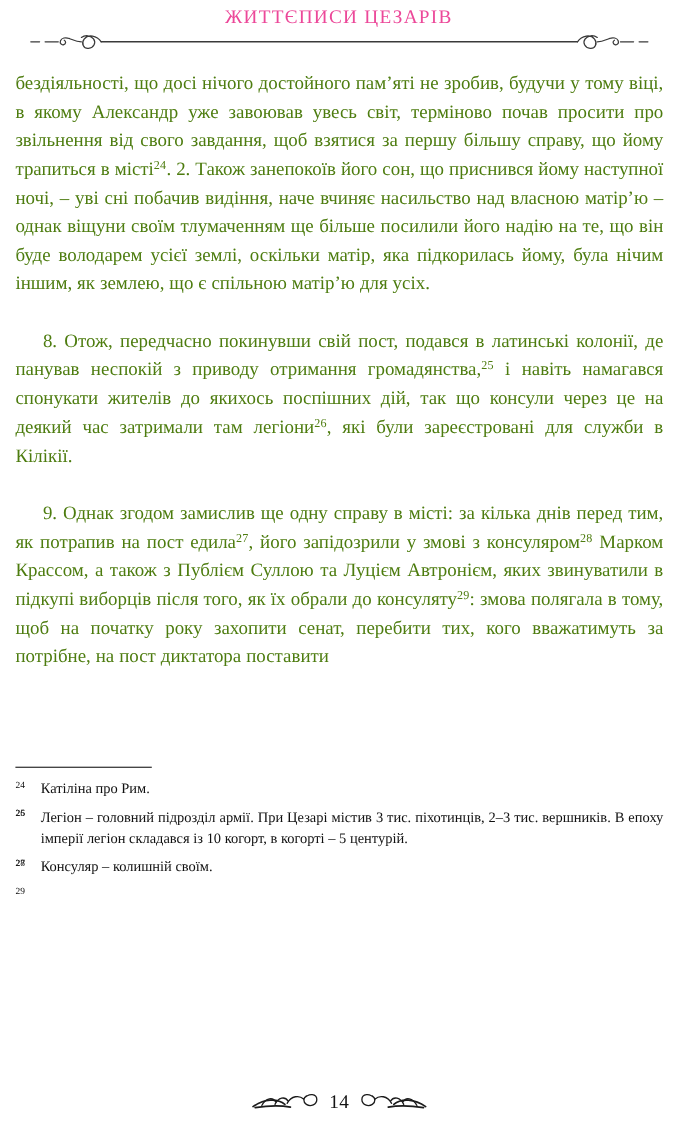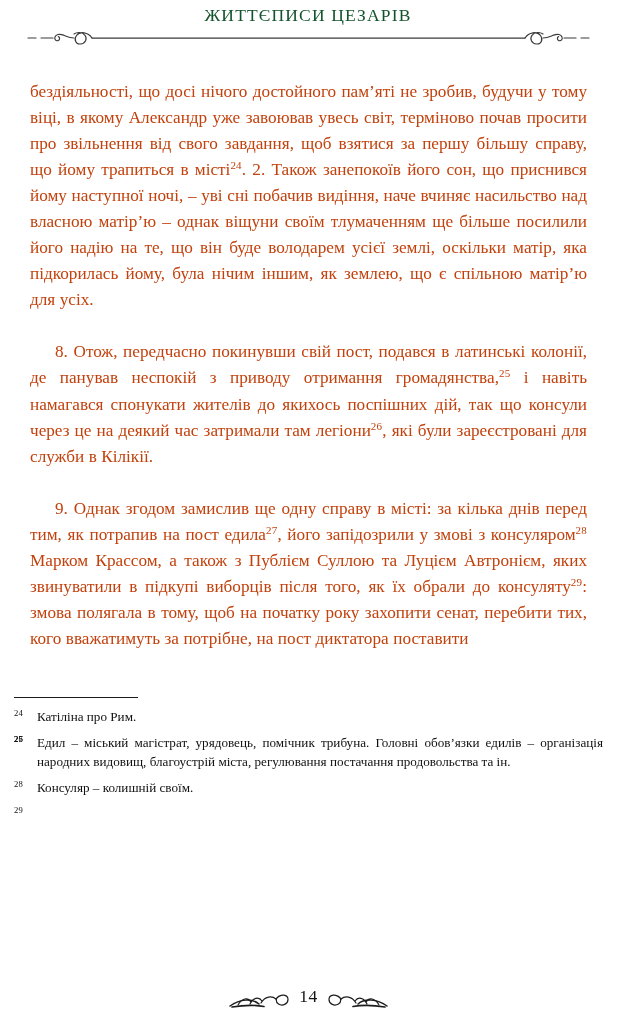--- a/index.html
+++ b/index.html
@@ -30,21 +30,21 @@
     position: absolute;
     top: 6px;
     left: 14px;
     right: 15px;
     text-align: center;
   }
   .running-head-title {
     font-family: "Liberation Serif", "DejaVu Serif", serif;
     font-size: 17.5px;
     letter-spacing: 1.15px;
-    color: #14532d;
+    color: #ec4899;
     line-height: 1.05;
     white-space: nowrap;
   }
 
   
   .head-rule {
     position: absolute;
     top: 26px;
     left: 14px;
     width: 589px;
@@ -53,27 +53,27 @@
   .head-rule svg { display: block; }
 
   
   .body-col {
     position: absolute;
     top: 63px;
     left: 14px;
     width: 589px;
   }
   p.para {
-    margin: 16px;
+    margin: 0;
     font-size: 17.2px;
     line-height: 26.05px;
     text-align: justify;
     text-justify: inter-word;
     hyphens: manual;
-    color: #c2410c;
+    color: #4d7c0f;
     word-spacing: 0.2px;
   }
   p.para.indent {
     text-indent: 25px;
   }
   p.para + p.para {
     margin-top: 26px;
   }
   sup.fnref {
     font-size: 0.64em;
@@ -116,21 +116,21 @@
     letter-spacing: 0.2px;
   }
 
   
   .folio {
     position: absolute;
     left: 0;
     right: 0;
     top: 988px;
     display: flex;
-    align-items: flex-start;
+    align-items: flex-end;
     justify-content: center;
     gap: 9px;
   }
   .folio-num {
     font-size: 17.5px;
     line-height: 1;
     color: #141414;
     letter-spacing: 0.5px;
   }
   .folio-orn svg { display: block; }
@@ -169,22 +169,22 @@
     <p class="para">бездіяльності, що досі нічого достойного пам’яті не зробив, будучи у тому віці, в якому Александр уже завоював увесь світ, терміново почав просити про звільнення від свого завдання, щоб взятися за першу більшу справу, що йому трапиться в місті<sup class="fnref">24</sup>. 2. Також занепокоїв його сон, що приснився йому наступної ночі, – уві сні побачив видіння, наче вчиняє насильство над власною матір’ю – однак віщуни своїм тлумаченням ще більше посилили його надію на те, що він буде володарем усієї землі, оскільки матір, яка підкорилась йому, була нічим іншим, як землею, що є спільною матір’ю для усіх.</p>
     <p class="para indent">8. Отож, передчасно покинувши свій пост, подався в латинські колонії, де панував неспокій з приводу отримання громадянства,<sup class="fnref">25</sup> і навіть намагався спонукати жителів до якихось поспішних дій, так що консули через це на деякий час затримали там легіони<sup class="fnref">26</sup>, які були зареєстровані для служби в Кілікії.</p>
     <p class="para indent">9. Однак згодом замислив ще одну справу в місті: за кілька днів перед тим, як потрапив на пост едила<sup class="fnref">27</sup>, його запідозрили у змові з консуляром<sup class="fnref">28</sup> Марком Крассом, а також з Публієм Суллою та Луцієм Автронієм, яких звинуватили в підкупі виборців після того, як їх обрали до консуляту<sup class="fnref">29</sup>: змова полягала в тому, щоб на початку року захопити сенат, перебити тих, кого вважатимуть за потрібне, на пост диктатора поставити</p>
   </div>
 
   <div class="footnotes">
     <div class="fn-sep"></div>
     <div id="footnote-list">
         <div class="fn"><span class="fn-num">24</span><span>Катіліна про Рим.</span></div>
         <div class="fn"><span class="fn-num">25</span></div>
-        <div class="fn"><span class="fn-num">26</span></div>
-        <div class="fn"><span class="fn-num">27</span><span>Едил – міський магістрат, урядовець, помічник трибуна. Головні обов’язки едилів – організація народних видовищ, благоустрій міста, регулювання постачання продовольства та ін.</span></div>
+        <div class="fn"><span class="fn-num">26</span><span>Легіон – головний підрозділ армії. При Цезарі містив 3 тис. піхотинців, 2–3 тис. вершників. В епоху імперії легіон складався із 10 когорт, в когорті – 5 центурій.</span></div>
+        <div class="fn"><span class="fn-num">27</span></div>
         <div class="fn"><span class="fn-num">28</span><span>Консуляр – колишній своїм.</span></div>
         <div class="fn"><span class="fn-num">29</span></div>
       </div>
   </div>
 
   <div class="folio">
     <span class="folio-orn">
       <svg width="62" height="22" viewBox="0 0 62 22" xmlns="http://www.w3.org/2000/svg">
         <g fill="none" stroke="#1c1c1c" stroke-width="1.2" stroke-linecap="round">
           <path d="M2 18 C 12 11, 24 10, 31 16" stroke-width="1.5"></path>

